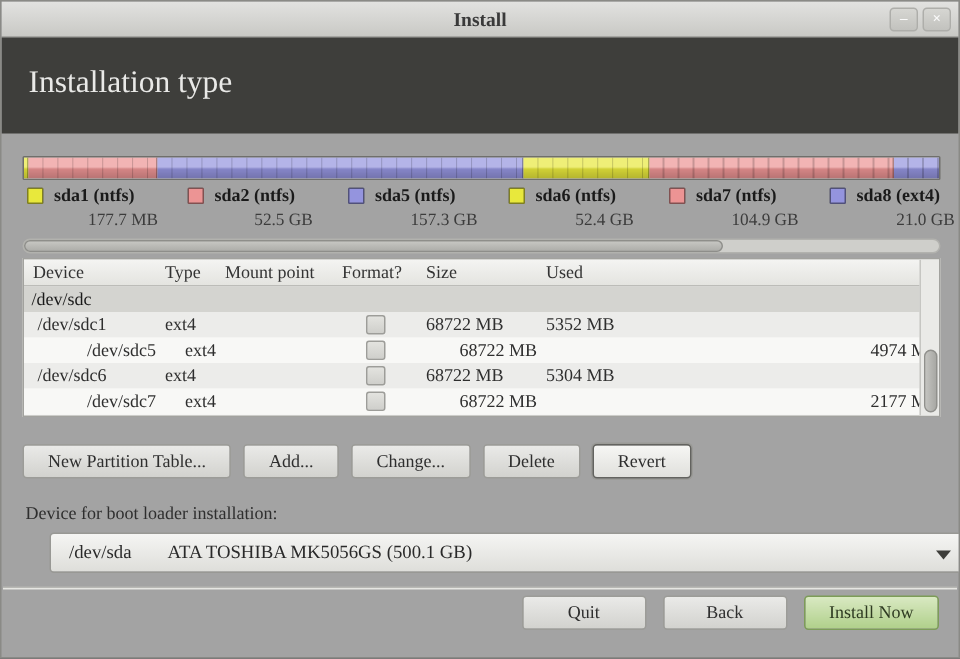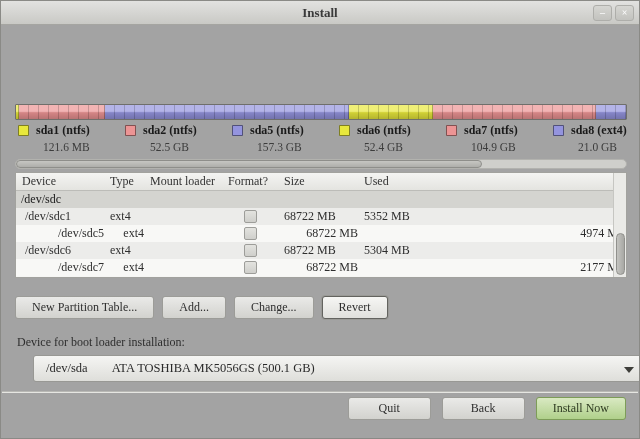--- a/index.html
+++ b/index.html
@@ -44,21 +44,21 @@
     height:100%;
     background-image:
       repeating-linear-gradient(90deg, rgba(0,0,0,0) 0 9px, rgba(0,0,0,0.18) 9px 10px),
       linear-gradient(rgba(255,255,255,0.30) 0 45%, rgba(0,0,0,0.10) 55%, rgba(0,0,0,0.22) 100%);
     border-right:1px solid rgba(0,0,0,0.28);
   }
   .pbar .seg:last-child{border-right:none;}
   
   .legend{
     position:absolute;left:13px;top:122px;width:627px;height:34px;
-    display:flex;overflow:hidden;white-space:nowrap;
+    display:flex;overflow:hidden;white-space:nowrap;text-align:center;
   }
   .legend .item{width:107px;flex:0 0 107px;padding-left:4px;}
   .legend .toprow{display:flex;align-items:center;height:15px;}
   .legend .chip{
     width:11px;height:11px;border:1px solid rgba(0,0,0,0.45);border-radius:1px;
     margin-right:7px;flex:0 0 11px;
   }
   .legend .name{font-size:12px;font-weight:bold;color:#1a1a1a;}
   .legend .size{font-size:11.5px;color:#3c3c3c;margin-left:25px;margin-top:3px;}
   
@@ -141,37 +141,40 @@
 <body>
 
 <div class="window">
 
   <div class="titlebar">
     <div class="title">Install</div>
     <div class="winbtn min">–</div>
     <div class="winbtn close">×</div>
   </div>
 
+  <div class="band">
+    <div class="page-title">Installation type</div>
+  </div>
 
   <div class="pbar" id="pbar">
       <div class="seg" style="flex-grow: 0.25; background-color: rgb(232, 232, 60);"></div>
       <div class="seg" style="flex-grow: 14.1; background-color: rgb(236, 148, 148);"></div>
       <div class="seg" style="flex-grow: 40.2; background-color: rgb(148, 148, 222);"></div>
       <div class="seg" style="flex-grow: 13.7; background-color: rgb(232, 232, 60);"></div>
       <div class="seg" style="flex-grow: 26.8; background-color: rgb(236, 148, 148);"></div>
       <div class="seg" style="flex-grow: 4.95; background-color: rgb(148, 148, 222);"></div>
     </div>
 
   <div class="legend" id="legend">
       <div class="item">
         <div class="toprow">
           <span class="chip" style="background-color: rgb(232, 232, 60);"></span>
           <span class="name">sda1 (ntfs)</span>
         </div>
-        <div class="size">121.6 MB</div>
+        <div class="size">177.7 MB</div>
       </div>
       <div class="item">
         <div class="toprow">
           <span class="chip" style="background-color: rgb(236, 148, 148);"></span>
           <span class="name">sda2 (ntfs)</span>
         </div>
         <div class="size">52.5 GB</div>
       </div>
       <div class="item">
         <div class="toprow">
@@ -204,21 +207,21 @@
     </div>
 
   <div class="hscroll">
     <div class="thumb"></div>
   </div>
 
   <div class="ptable">
     <div class="tgrid thead" id="thead">
         <div class="hc">Device</div>
         <div class="hc">Type</div>
-        <div class="hc">Mount loader</div>
+        <div class="hc">Mount point</div>
         <div class="hc">Format?</div>
         <div class="hc">Size</div>
         <div class="hc">Used</div>
       </div>
     <div class="grouprow">/dev/sdc</div>
     <div id="tbody">
         <div class="tgrid trow odd">
           <div class="cell device">/dev/sdc1</div>
           <div class="cell type">ext4</div>
           <div class="cell mount"></div>
@@ -261,20 +264,21 @@
       </div>
     <div class="vscroll">
       <div class="thumb"></div>
     </div>
   </div>
 
   <div class="actionrow" id="actionrow">
       <button class="btn">New Partition Table...</button>
       <button class="btn">Add...</button>
       <button class="btn">Change...</button>
+      <button class="btn">Delete</button>
       <button class="btn focused">Revert</button>
     </div>
 
   <div class="bootlabel">Device for boot loader installation:</div>
   <div class="combo">
     <span class="dev">/dev/sda</span>
     <span class="desc">ATA TOSHIBA MK5056GS (500.1 GB)</span>
     <span class="arrow"></span>
   </div>
 

